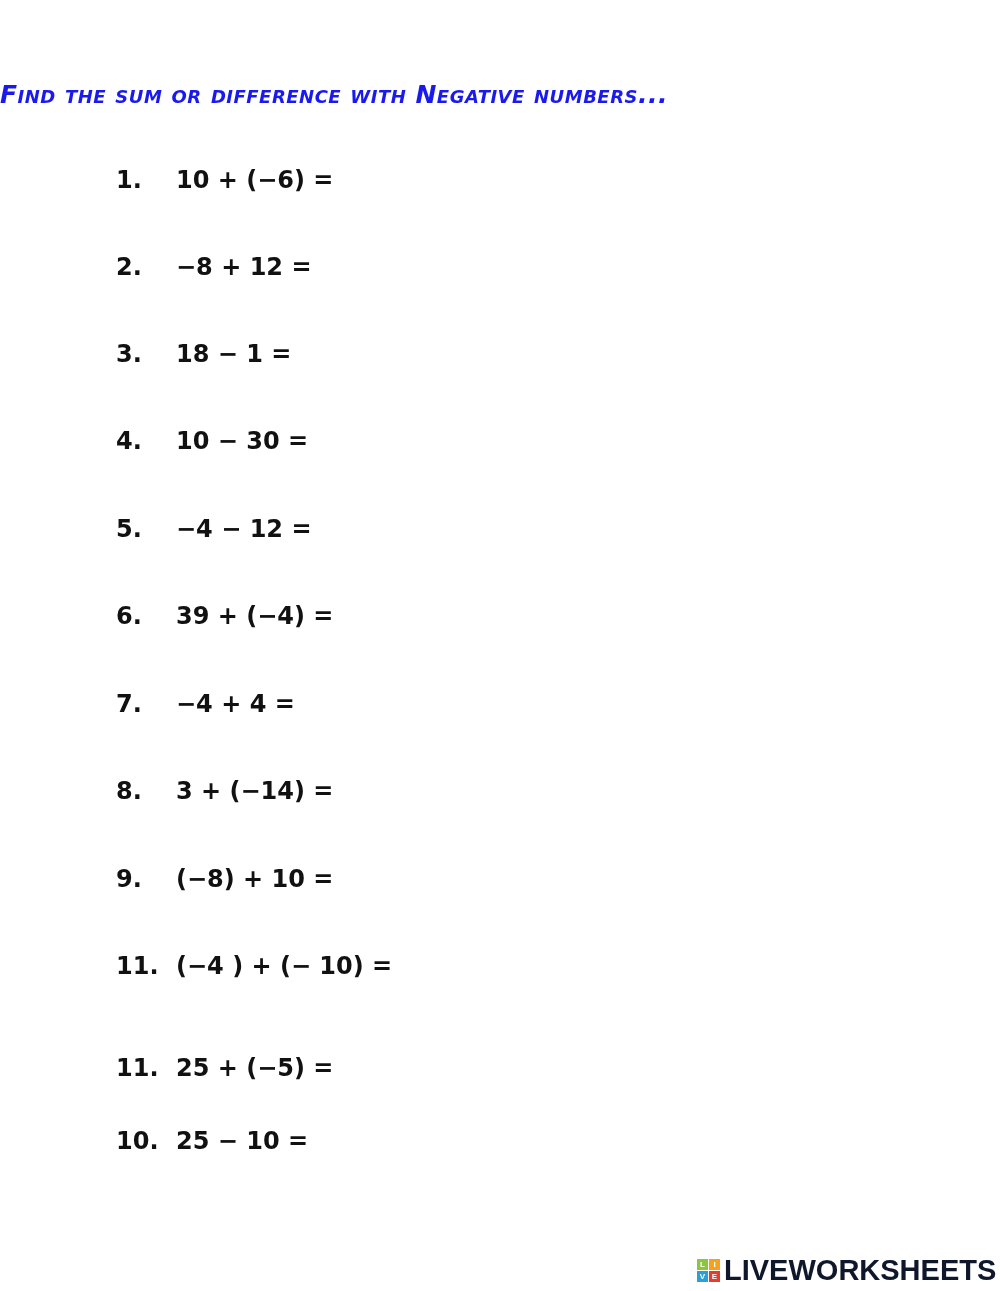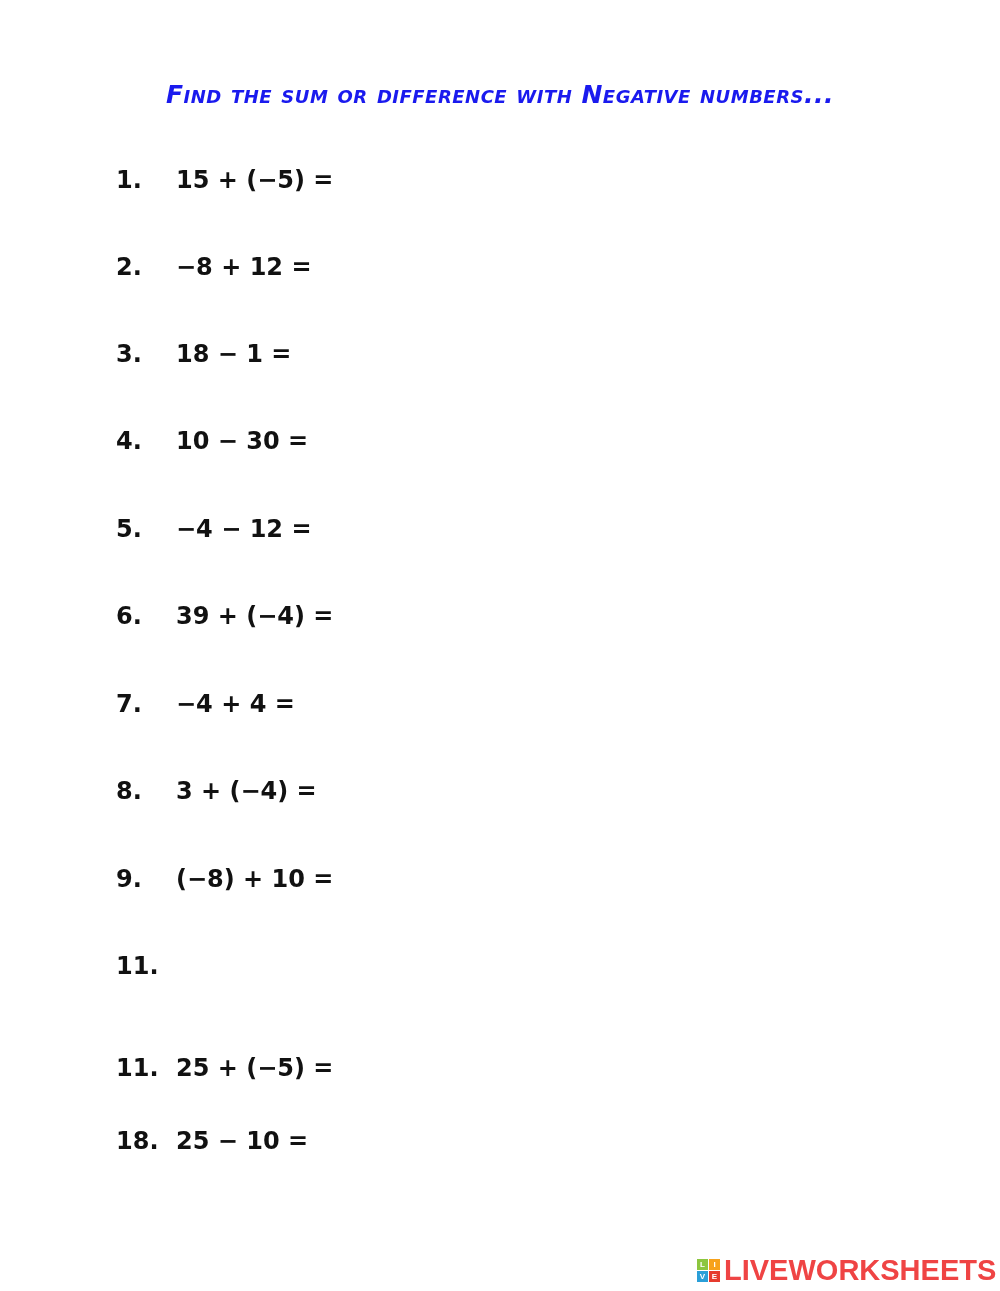--- a/index.html
+++ b/index.html
@@ -1,42 +1,42 @@
 <!DOCTYPE html>
 <html><head>
 <meta charset="utf-8">
 <style>
   html, body { margin: 0; padding: 0; background: #ffffff; }
   body { width: 1000px; height: 1291px; position: relative; overflow: hidden; font-family: "DejaVu Sans", sans-serif; }
   .title {
-    position: absolute; left: 0; top: 80px; width: 1000px; text-align: center;
+    position: absolute; left: 0; top: 80px; width: 1000px; 
     color: #1a1aee; font-size: 25px; font-weight: bold; font-style: italic;
     letter-spacing: 0.5px; font-variant: small-caps;
   }
   .problem {
     position: absolute; left: 116px; height: 40px; display: flex; align-items: center;
     color: #111; font-weight: bold; font-size: 24px;
   }
   .num { width: 60px; display: inline-block; }
   .expr { display: inline-block; }
   .logo {
     position: absolute; left: 697px; top: 1254px; display: flex; align-items: center;
   }
   .logo-grid { display: grid; grid-template-columns: 11px 11px; grid-template-rows: 11px 11px; gap: 1px; margin-right: 4px; }
   .cell { display: flex; align-items: center; justify-content: center; color: #fff; font-size: 8px; font-weight: bold; font-family: "Liberation Sans", sans-serif; }
-  .logo-text { color: #ef4444; font-family: "Liberation Sans", sans-serif; font-weight: bold; font-size: 29px; letter-spacing: 0px; }
+  .logo-text { color: #0f172a; font-family: "Liberation Sans", sans-serif; font-weight: bold; font-size: 29px; letter-spacing: 0px; }
 </style>
 </head>
 <body>
 
 <div class="title">Find the sum or difference with Negative numbers...</div>
 
 <div class="problem" style="top:160px">
   <span class="num">1.</span>
-  <span class="expr">15 + (−5) =</span>
+  <span class="expr">10 + (−6) =</span>
 </div>
 <div class="problem" style="top:247px">
   <span class="num">2.</span>
   <span class="expr">−8 + 12 =</span>
 </div>
 <div class="problem" style="top:334px">
   <span class="num">3.</span>
   <span class="expr">18 − 1 =</span>
 </div>
 <div class="problem" style="top:421px">
@@ -50,35 +50,36 @@
 <div class="problem" style="top:596px">
   <span class="num">6.</span>
   <span class="expr">39 + (−4) =</span>
 </div>
 <div class="problem" style="top:684px">
   <span class="num">7.</span>
   <span class="expr">−4 + 4 =</span>
 </div>
 <div class="problem" style="top:771px">
   <span class="num">8.</span>
-  <span class="expr">3 + (−4) =</span>
+  <span class="expr">3 + (−14) =</span>
 </div>
 <div class="problem" style="top:859px">
   <span class="num">9.</span>
   <span class="expr">(−8) + 10 =</span>
 </div>
 <div class="problem" style="top:946px">
   <span class="num">11.</span>
+  <span class="expr">(−4 ) + (− 10) =</span>
 </div>
 <div class="problem" style="top:1048px">
   <span class="num">11.</span>
   <span class="expr">25 + (−5) =</span>
 </div>
 <div class="problem" style="top:1121px">
-  <span class="num">18.</span>
+  <span class="num">10.</span>
   <span class="expr">25 − 10 =</span>
 </div>
 
 <div class="logo">
   <div class="logo-grid">
     <div class="cell" style="background:#8cc63f">L</div>
     <div class="cell" style="background:#f7a21b">I</div>
     <div class="cell" style="background:#2a9fd8">V</div>
     <div class="cell" style="background:#e63b2e">E</div>
   </div>

